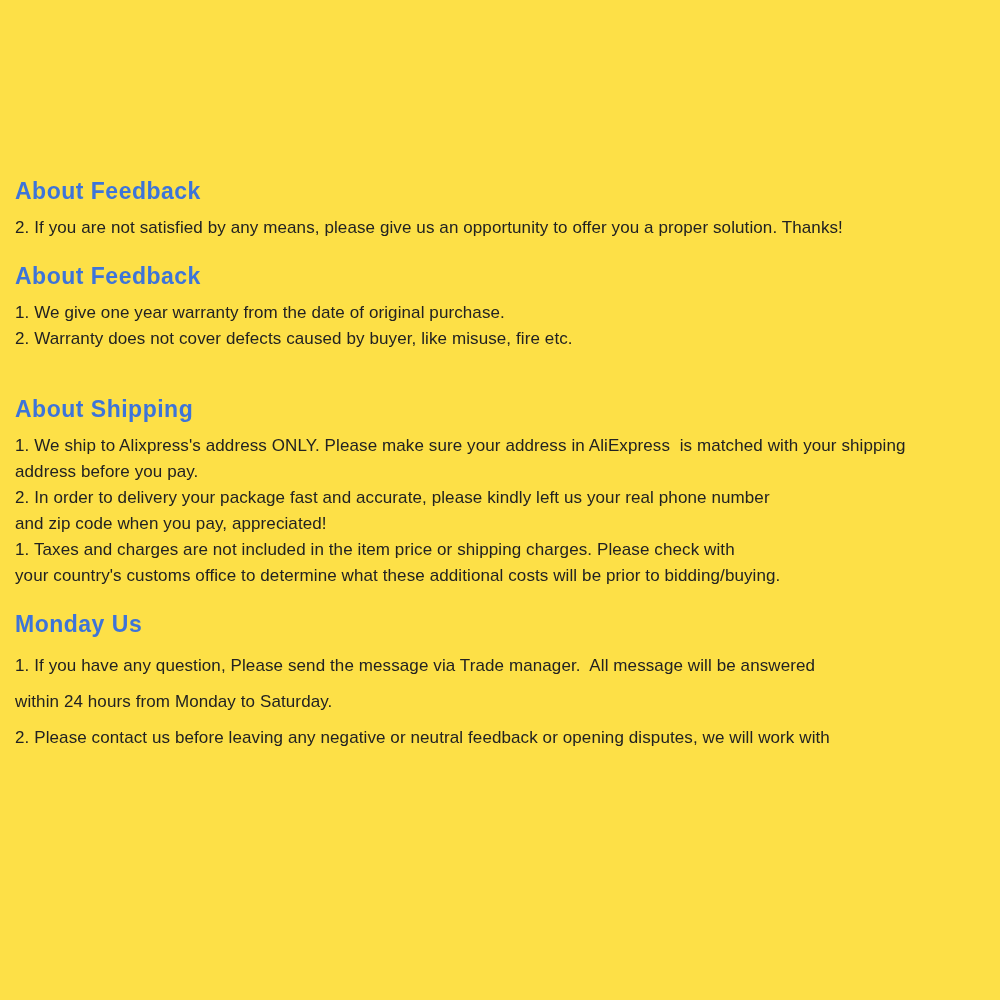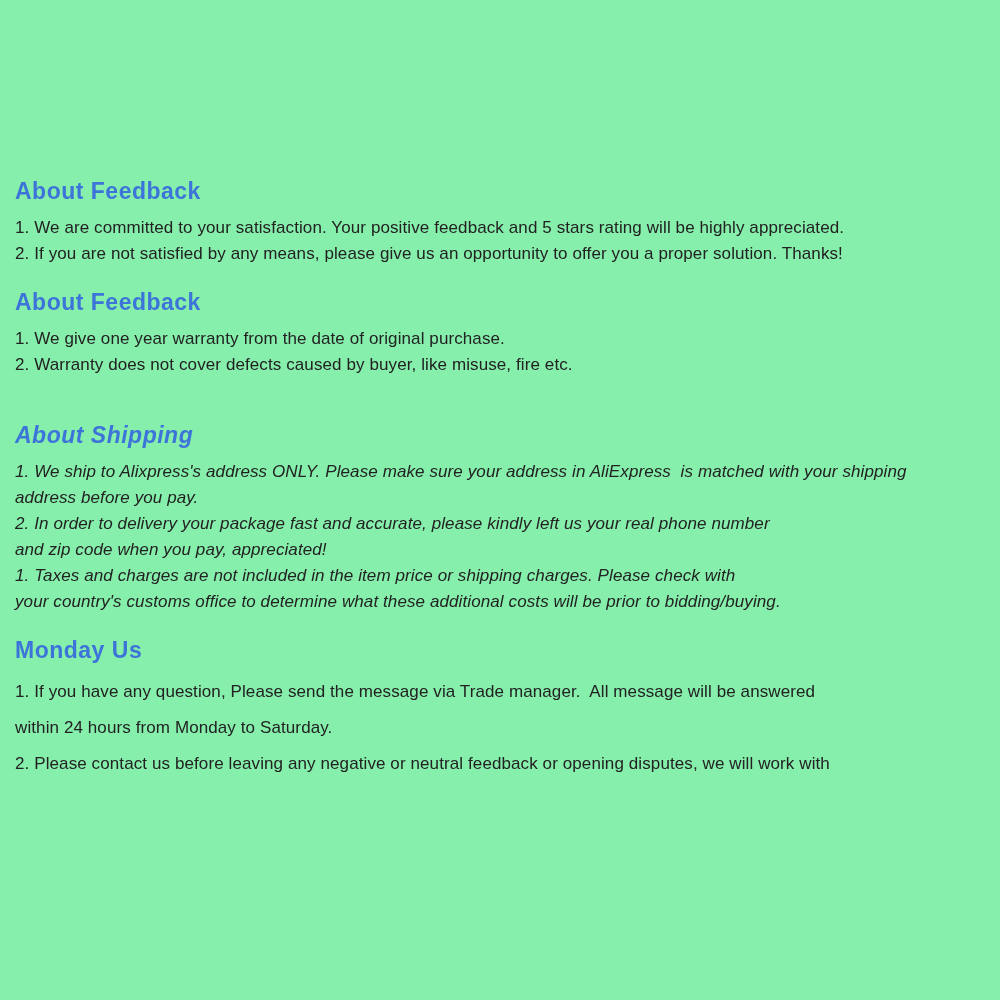--- a/index.html
+++ b/index.html
@@ -5,21 +5,21 @@
   html, body {
     margin: 0;
     padding: 0;
     background: #ffffff;
     font-family: "Liberation Sans", sans-serif;
   }
   .page {
     position: relative;
     width: 1000px;
     height: 1000px;
-    background: #86efac;
+    background: #fde047;
     overflow: hidden;
   }
   .content {
     position: absolute;
     top: 178px;
     left: 15px;
     right: 5px;
   }
   .section {
     margin: 0 0 0 0;
@@ -33,32 +33,31 @@
     margin: 0 0 11px 0;
   }
   .text-line {
     font-size: 17px;
     color: #222222;
     line-height: 26px;
     white-space: pre;
     letter-spacing: 0.1px;
   }
   .section + .section { margin-top: 22px; }
-  .section.gap-large { margin-top: 44px; font-style: italic; }
+  .section.gap-large { margin-top: 44px; }
   .section.loose .text-line { line-height: 36px; }
 </style>
 </head>
 <body>
 
 <div class="page">
   <div class="content">
 
     <div class="section">
       <div class="section-title">About Feedback</div>
-      <div class="text-line">1. We are committed to your satisfaction. Your positive feedback and 5 stars rating will be highly appreciated.</div>
       <div class="text-line">2. If you are not satisfied by any means, please give us an opportunity to offer you a proper solution. Thanks!</div>
     </div>
 
     <div class="section">
       <div class="section-title">About Feedback</div>
       <div class="text-line">1. We give one year warranty from the date of original purchase.</div>
       <div class="text-line">2. Warranty does not cover defects caused by buyer, like misuse, fire etc.</div>
     </div>
 
     <div class="section gap-large">

